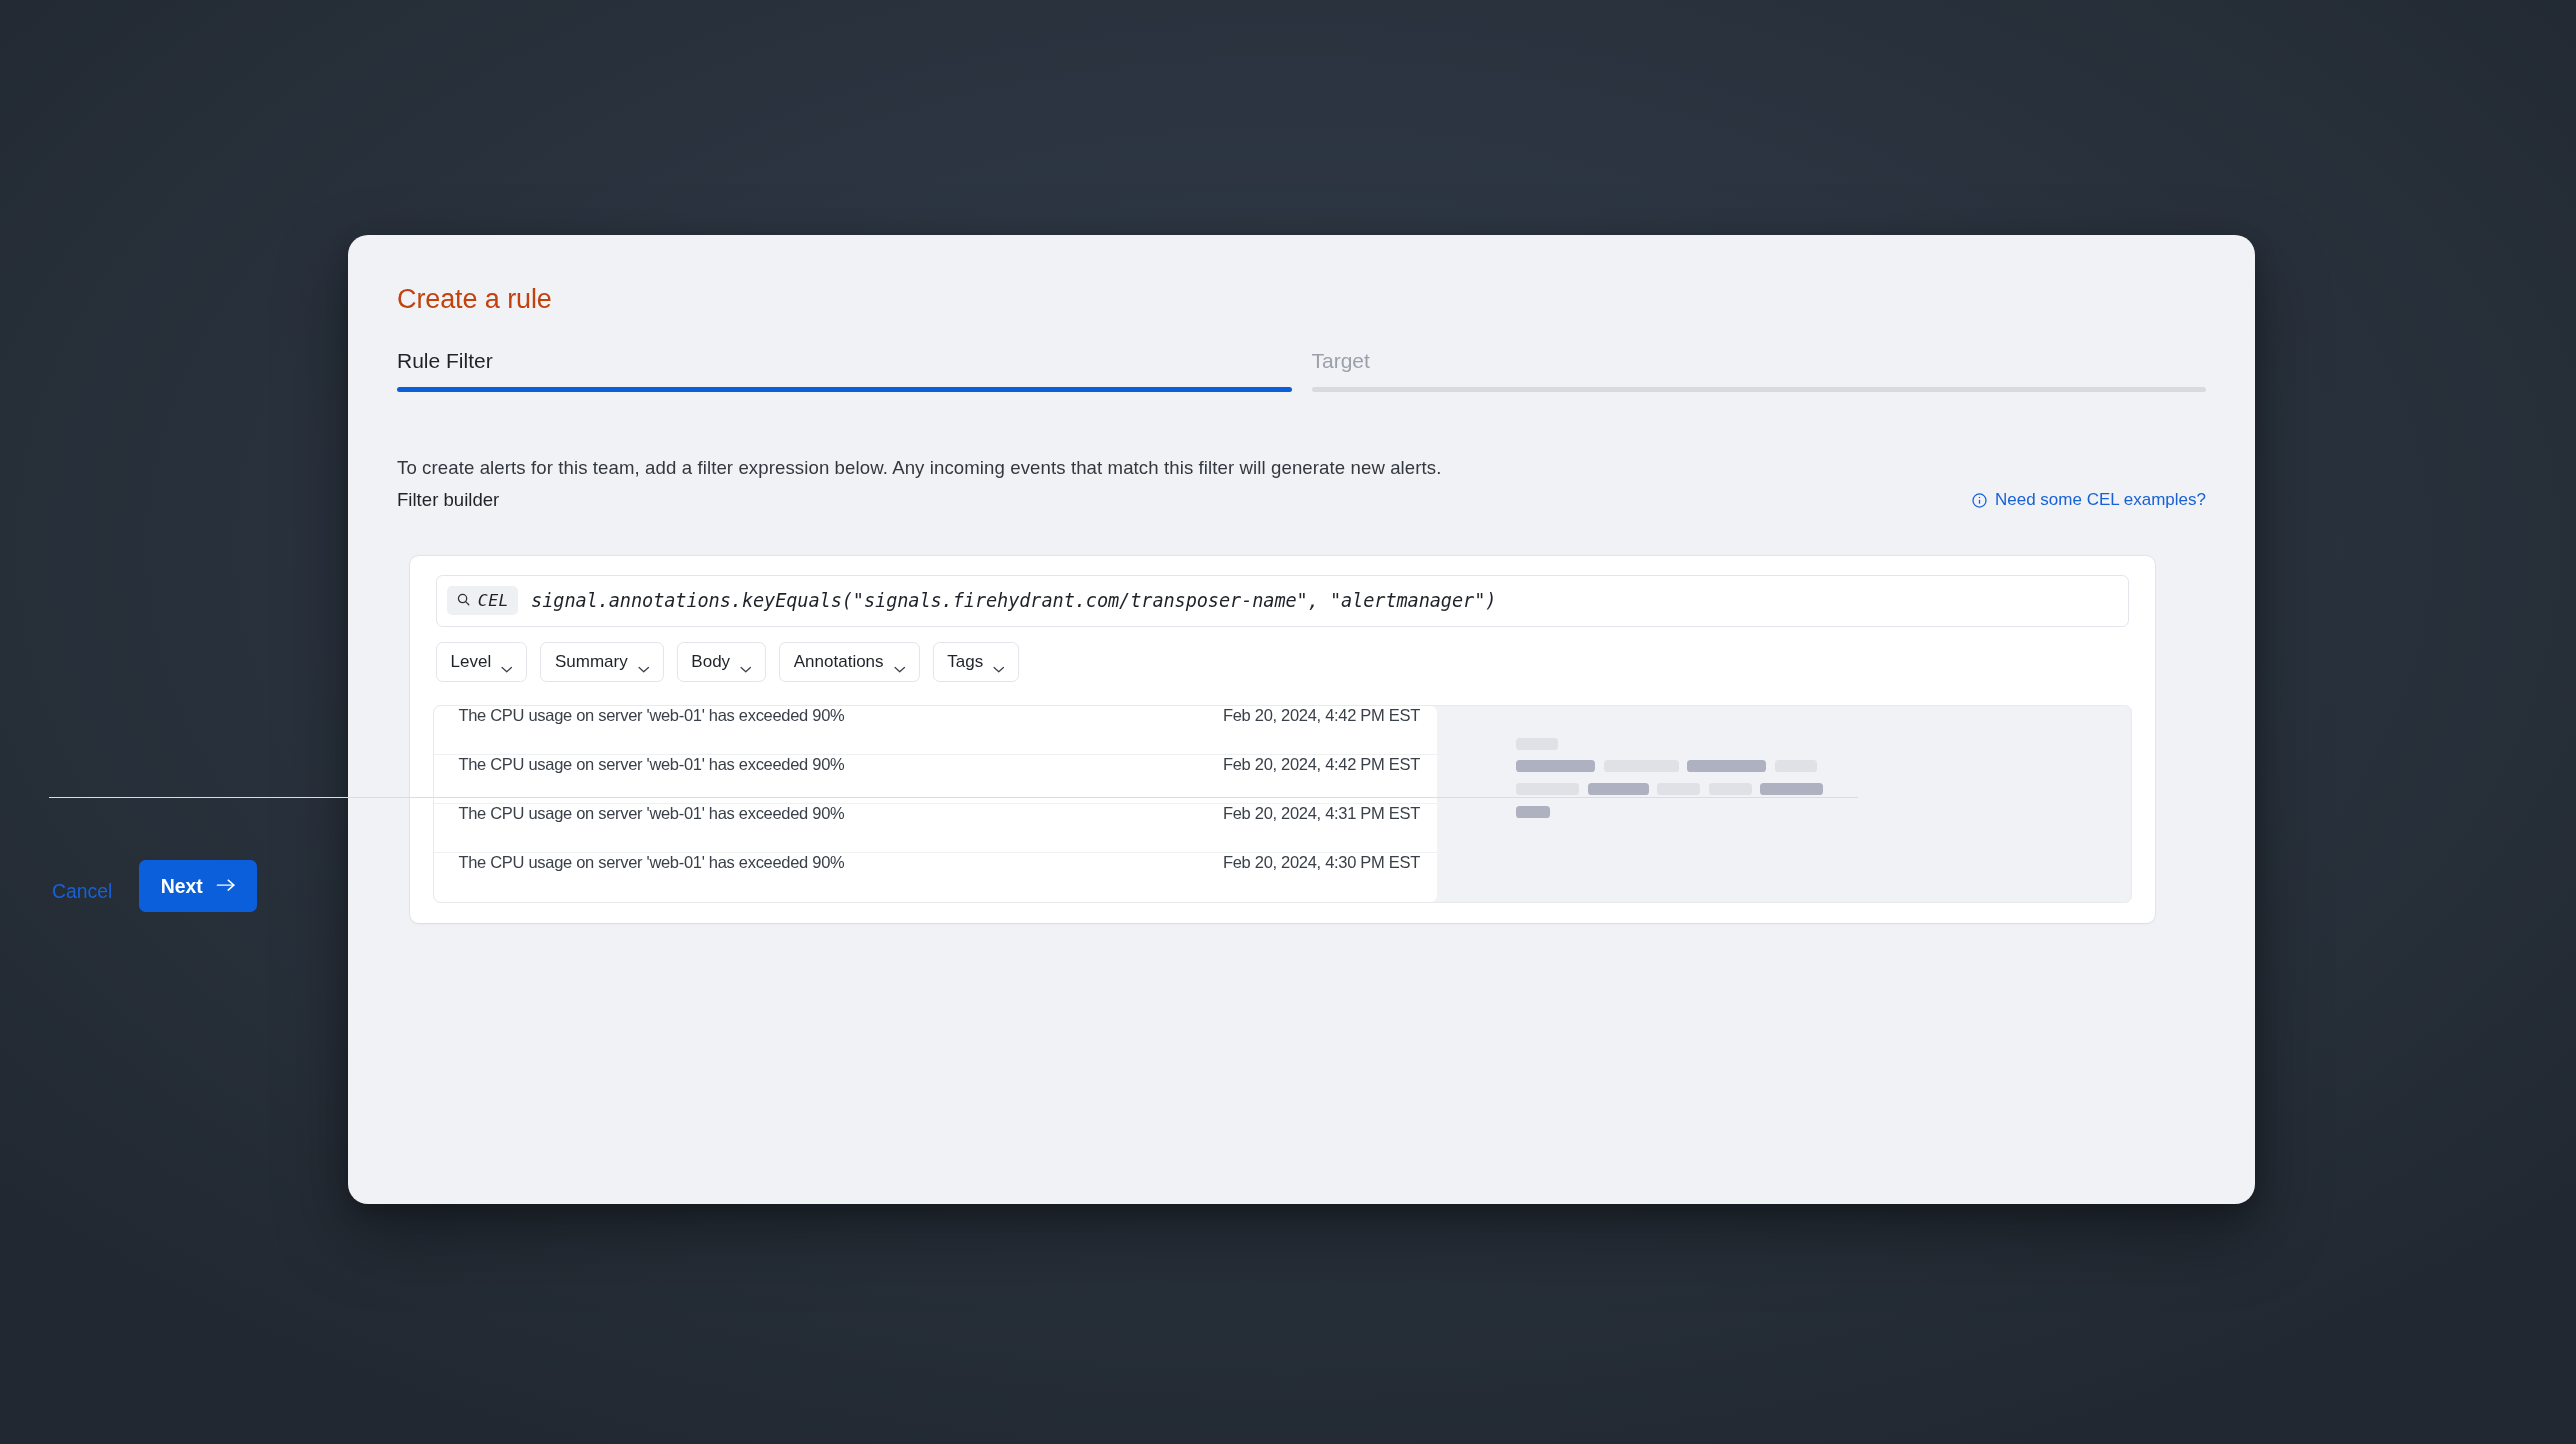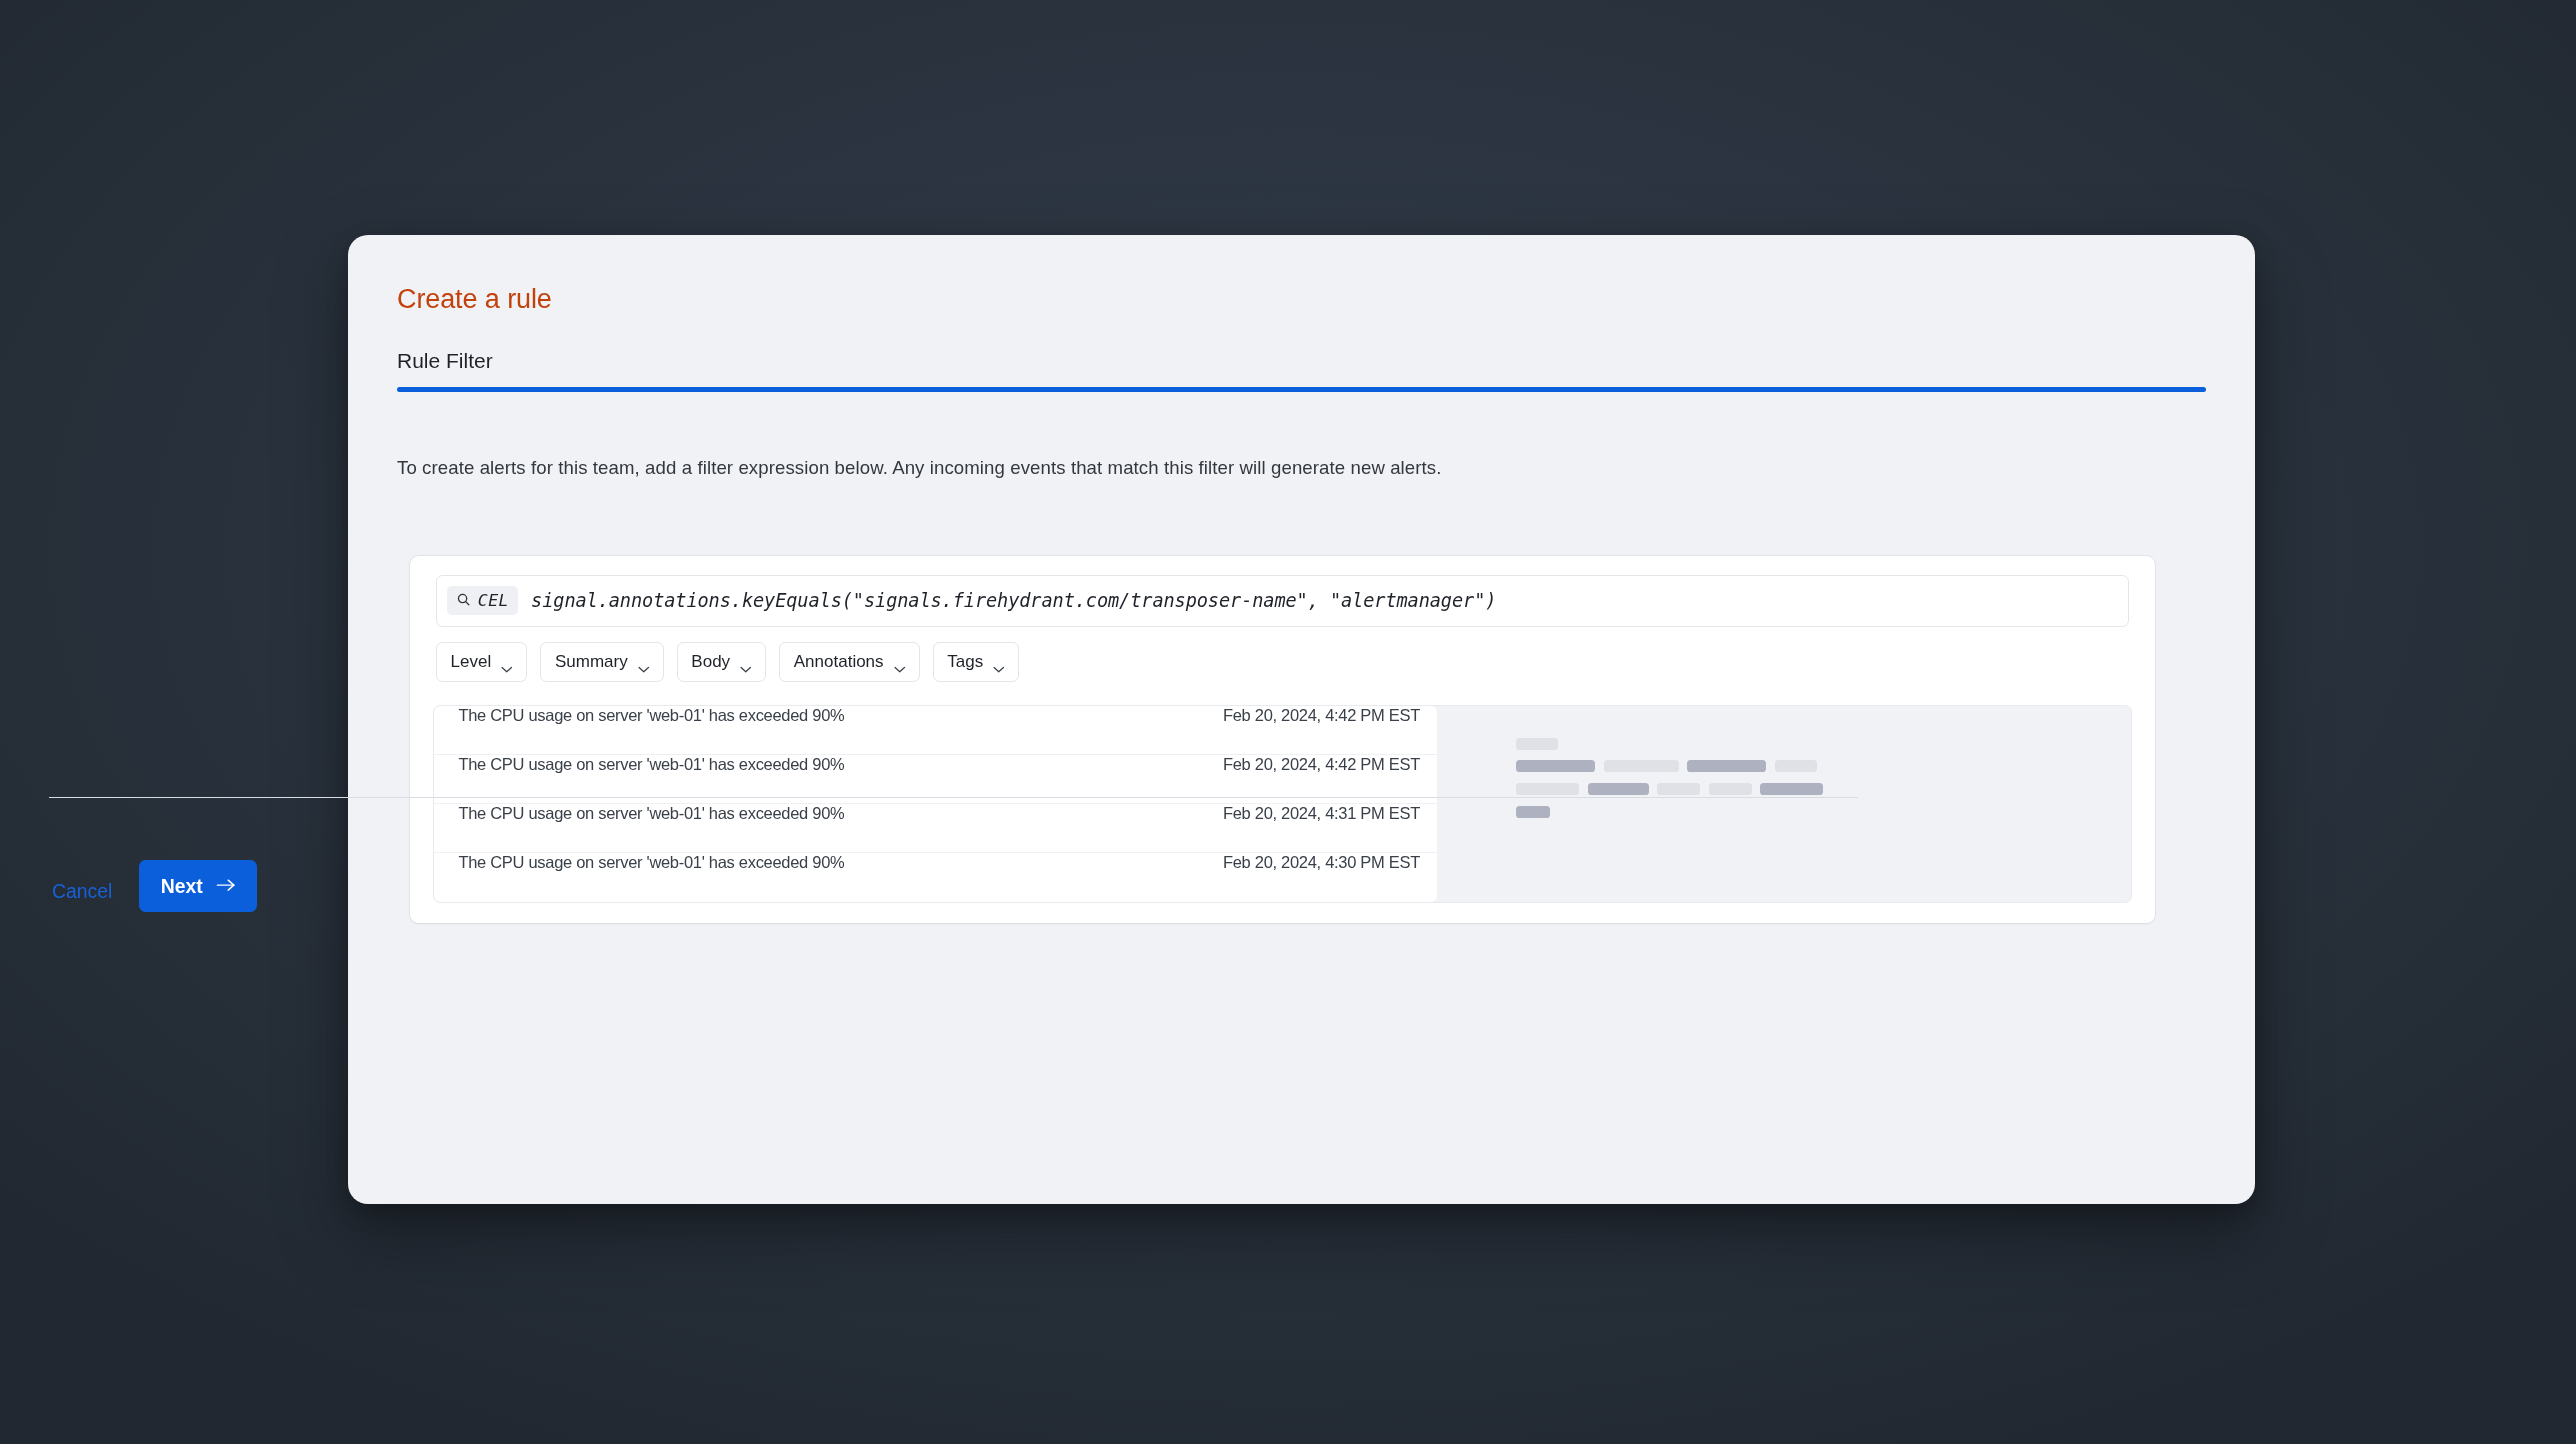--- a/index.html
+++ b/index.html
@@ -288,24 +288,41 @@
 
 <div id="modal-card">
 
   <div id="dialog-title">Create a rule</div>
 
   <div id="steps">
     <div class="step active">
       <span class="step-label">Rule Filter</span>
       <div class="step-bar"></div>
     </div>
+    <div class="step inactive">
+      <span class="step-label">Target</span>
+      <div class="step-bar"></div>
+    </div>
   </div>
 
   <div id="description">To create alerts for this team, add a filter expression below. Any incoming events that match this filter will generate new alerts.</div>
 
+  <div id="fb-header">
+    <div id="filter-builder-label">Filter builder</div>
+    <a id="cel-examples-link">
+      <span>
+        <svg width="17" height="17" viewBox="0 0 24 24" fill="none" stroke="#1661d8" stroke-width="1.8">
+          <circle cx="12" cy="12" r="9.2"></circle>
+          <line x1="12" y1="11" x2="12" y2="16.5"></line>
+          <circle cx="12" cy="7.6" r="1" fill="#1661d8" stroke="none"></circle>
+        </svg>
+      </span>
+      <span>Need some CEL examples?</span>
+    </a>
+  </div>
 
 </div>
 
 <div id="builder-panel">
 
   <div id="cel-input-row">
     <div id="cel-badge">
       <span>
         <svg width="15" height="15" viewBox="0 0 24 24" fill="none" stroke="#2f343b" stroke-width="2.1" stroke-linecap="round">
           <circle cx="10.5" cy="10.5" r="6.6"></circle>

